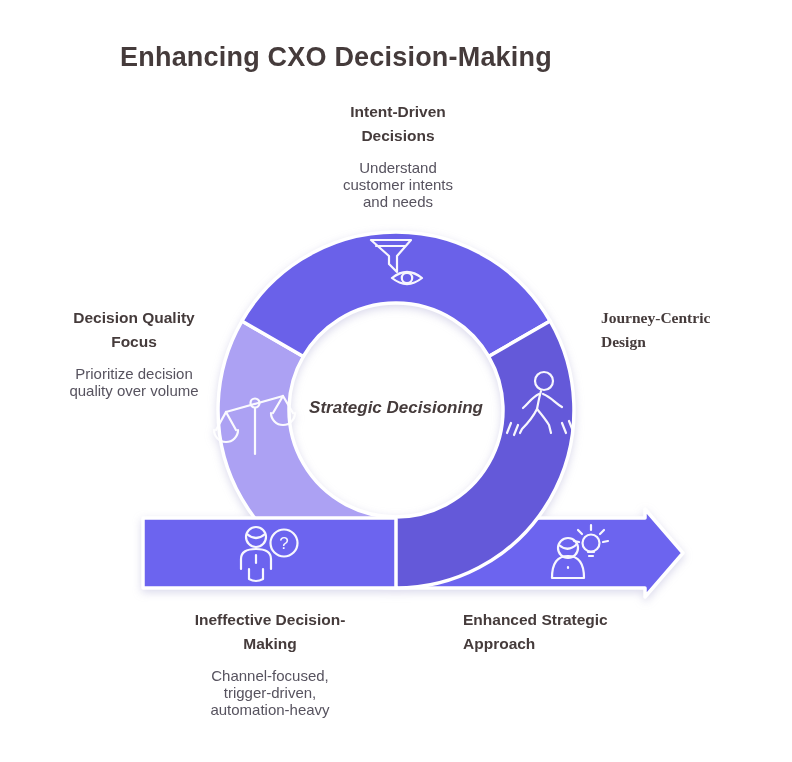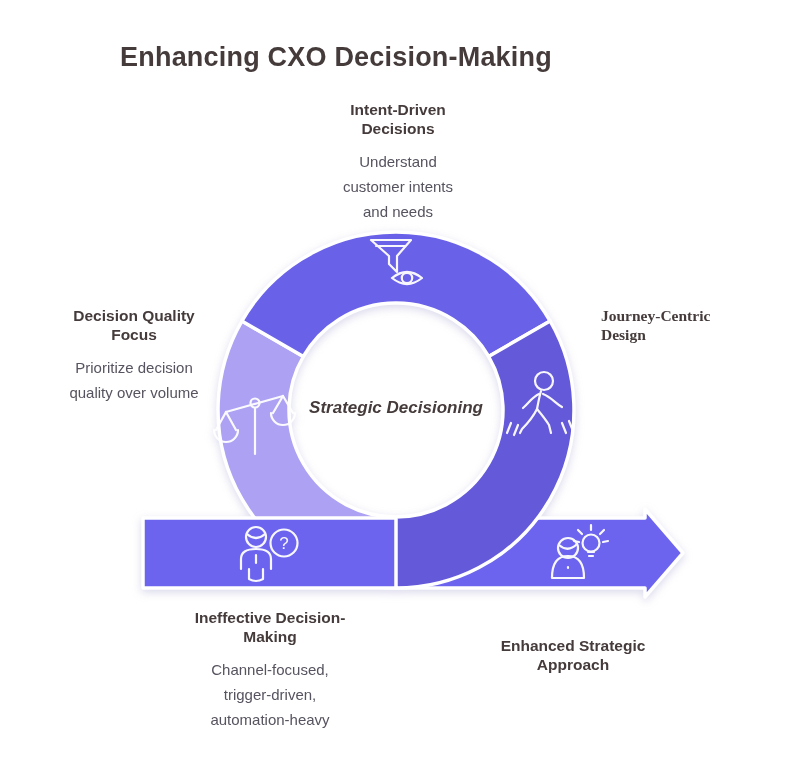--- a/index.html
+++ b/index.html
@@ -11,31 +11,31 @@
   .page-title{
     position:absolute;left:0;top:42px;width:672px;margin:0;
     text-align:center;font-size:27px;font-weight:700;color:#453B3B;
     letter-spacing:.2px;
   }
   .diagram-svg{position:absolute;left:0;top:0;
     filter:drop-shadow(0 3px 4px rgba(125,122,185,.28));}
   .node{position:absolute;}
   .node .heading{
     margin:0;font-size:15.5px;font-weight:700;color:#453B3B;
-    line-height:19px;white-space:pre-line;
+    line-height:24px;white-space:pre-line;
   }
   .node .body{
     margin:11px 0 0 0;font-size:15px;font-weight:400;color:#57535F;
-    line-height:25px;white-space:pre-line;
+    line-height:17px;white-space:pre-line;
   }
   .node-top{left:288px;top:100px;width:220px;text-align:center;}
   .node-left{left:0px;top:306px;width:192px;text-align:center;margin-left:38px;}
   .node-right{left:601px;top:306px;width:191px;text-align:left;font-family:Liberation Serif, serif;}
   .node-bottom-left{left:160px;top:608px;width:220px;text-align:center;}
-  .node-bottom-right{left:463px;top:608px;width:220px;text-align:center;margin-top:28px;}
+  .node-bottom-right{left:463px;top:608px;width:220px;text-align:left;}
   .center-label{
     position:absolute;left:296px;top:398px;width:200px;margin:0;
     text-align:center;font-size:17px;font-weight:700;color:#453B3B;font-style:italic;
   }
   .icon{fill:none;stroke:#FFFFFF;stroke-width:2.2;stroke-linecap:round;
         stroke-linejoin:round;opacity:.95;}
   .qmark{font-family:"Liberation Sans",sans-serif;font-size:17px;
          fill:#FFFFFF;stroke:none;text-anchor:middle;}
   .seg{stroke:#FFFFFF;stroke-width:3.5;stroke-linejoin:round;}
 </style>

